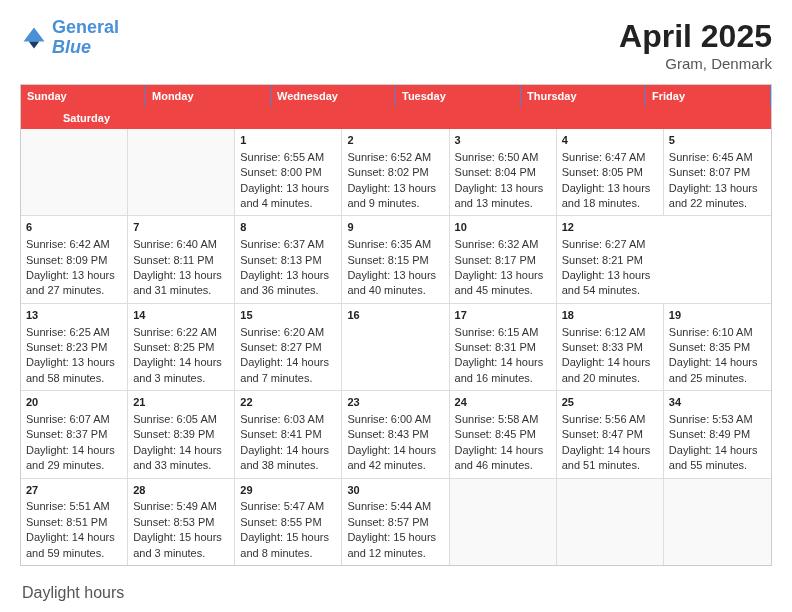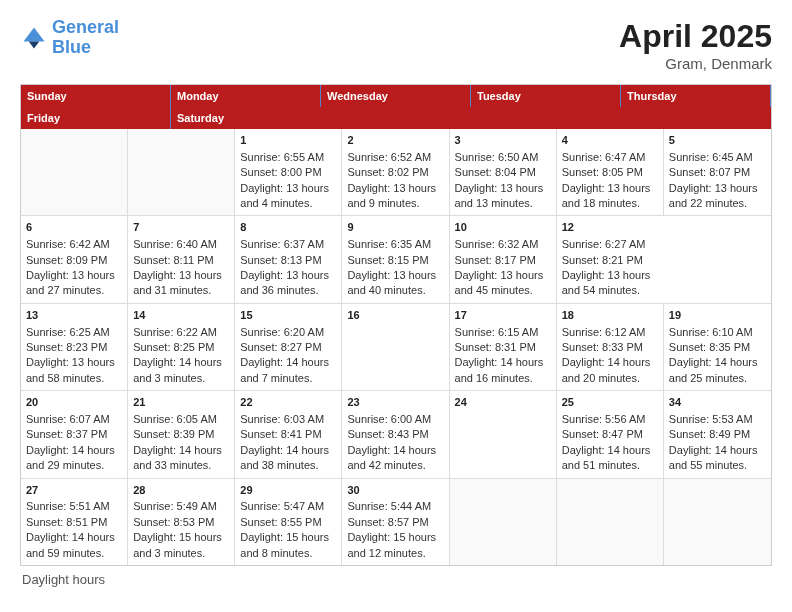--- a/index.html
+++ b/index.html
@@ -54,32 +54,32 @@
       color: #555;
     }
     .calendar {
       flex: 1;
       display: flex;
       flex-direction: column;
       border: 1px solid #ccc;
     }
     .cal-header {
       display: grid;
-      grid-template-columns: repeat(5, 1fr);
-      background: #b91c1c;
+      grid-template-columns: repeat(6, 1fr);
+      background: #ef4444;
     }
     .cal-header-cell {
       color: #fff;
       font-size: 11px;
       font-weight: bold;
       padding: 5px 6px;
       border-right: 1px solid #5580cc;
       text-align: left;
     }
-    .cal-header-cell:last-child { border-right: none; }
+    .cal-header-cell:last-child { border-right: none; margin-left: 36px; }
     .cal-body {
       flex: 1;
       display: flex;
       flex-direction: column;
     }
     .cal-row {
       display: grid;
       grid-template-columns: repeat(7, 1fr);
       flex: 1;
       border-top: 1px solid #ddd;
@@ -102,41 +102,41 @@
       color: #222;
       display: block;
       margin-bottom: 2px;
     }
     .cell-text {
       font-size: 11px;
       color: #333;
       line-height: 1.4;
     }
     .footer {
-      margin-top: 6px;
-      font-size: 13px;
+      margin-top: 18px;
+      font-size: 16px;
       color: #555;
       text-align: left;
       padding-left: 2px;
     }
   </style>
 </head>
 <body>
 
 <div class="page">
   <div class="header">
     <div class="logo">
       <svg class="logo-icon" viewBox="0 0 32 32">
         <polygon points="16,4 28,20 4,20" fill="#4a90d9"></polygon>
         <polygon points="10,20 22,20 16,28" fill="#1a3a6b"></polygon>
       </svg>
       <div>
         <div class="logo-text">
           <span>General</span><br>
-          <span style="color:#4a90d9;">Blue</span>
+          <span style="color:#4a90d9;font-style:italic;">Blue</span>
         </div>
       </div>
     </div>
     <div class="title-block">
       <div class="main-title">April 2025</div>
       <div class="subtitle">Gram, Denmark</div>
     </div>
   </div>
 
   <div class="calendar">
@@ -216,21 +216,23 @@
 Daylight: 14 hours and 29 minutes.</span></div>
           <div class="cal-cell"><span class="day-num">21</span><span class="cell-text" style="white-space: pre-line;">Sunrise: 6:05 AM
 Sunset: 8:39 PM
 Daylight: 14 hours and 33 minutes.</span></div>
           <div class="cal-cell"><span class="day-num">22</span><span class="cell-text" style="white-space: pre-line;">Sunrise: 6:03 AM
 Sunset: 8:41 PM
 Daylight: 14 hours and 38 minutes.</span></div>
           <div class="cal-cell"><span class="day-num">23</span><span class="cell-text" style="white-space: pre-line;">Sunrise: 6:00 AM
 Sunset: 8:43 PM
 Daylight: 14 hours and 42 minutes.</span></div>
-          <div class="cal-cell"><span class="day-num">24</span></div>
+          <div class="cal-cell"><span class="day-num">24</span><span class="cell-text" style="white-space: pre-line;">Sunrise: 5:58 AM
+Sunset: 8:45 PM
+Daylight: 14 hours and 46 minutes.</span></div>
           <div class="cal-cell"><span class="day-num">25</span><span class="cell-text" style="white-space: pre-line;">Sunrise: 5:56 AM
 Sunset: 8:47 PM
 Daylight: 14 hours and 51 minutes.</span></div>
           <div class="cal-cell"><span class="day-num">34</span><span class="cell-text" style="white-space: pre-line;">Sunrise: 5:53 AM
 Sunset: 8:49 PM
 Daylight: 14 hours and 55 minutes.</span></div>
         </div>
         <div class="cal-row">
           <div class="cal-cell"><span class="day-num">27</span><span class="cell-text" style="white-space: pre-line;">Sunrise: 5:51 AM
 Sunset: 8:51 PM

